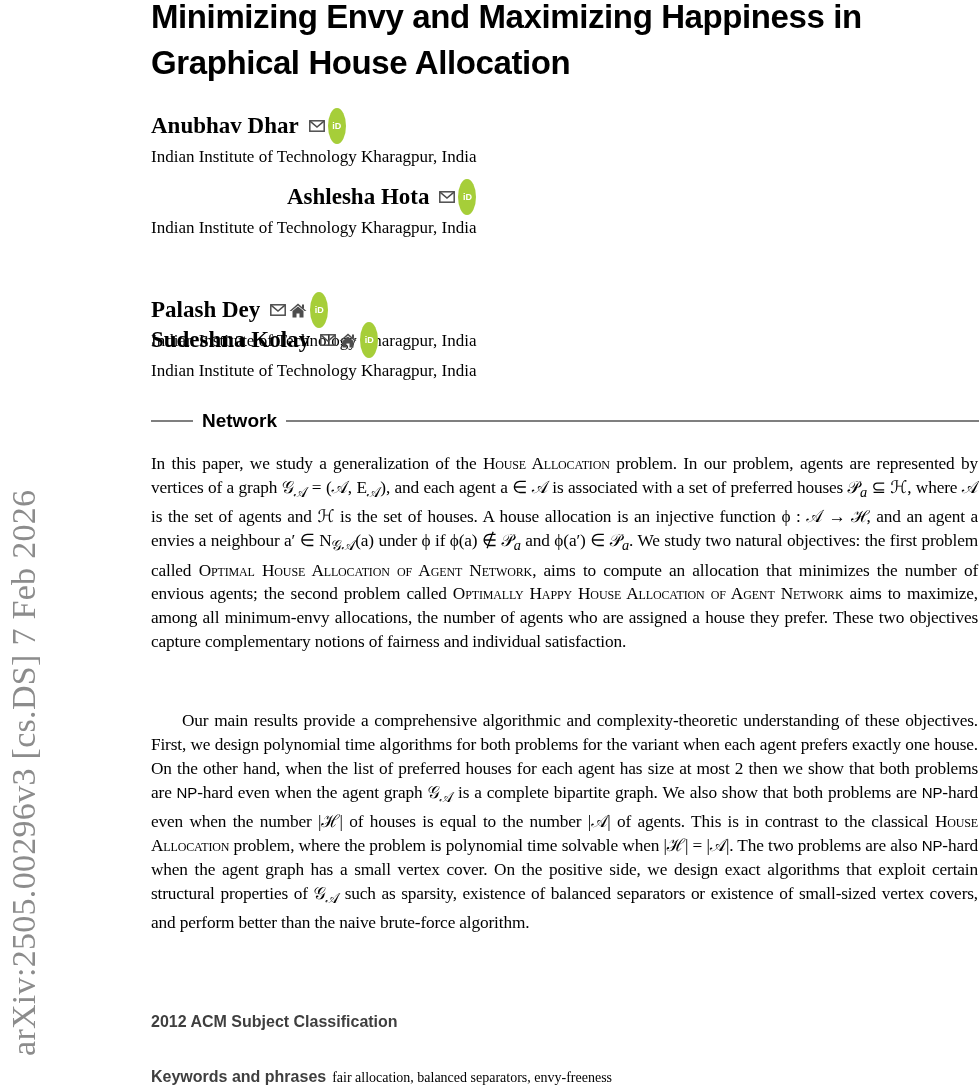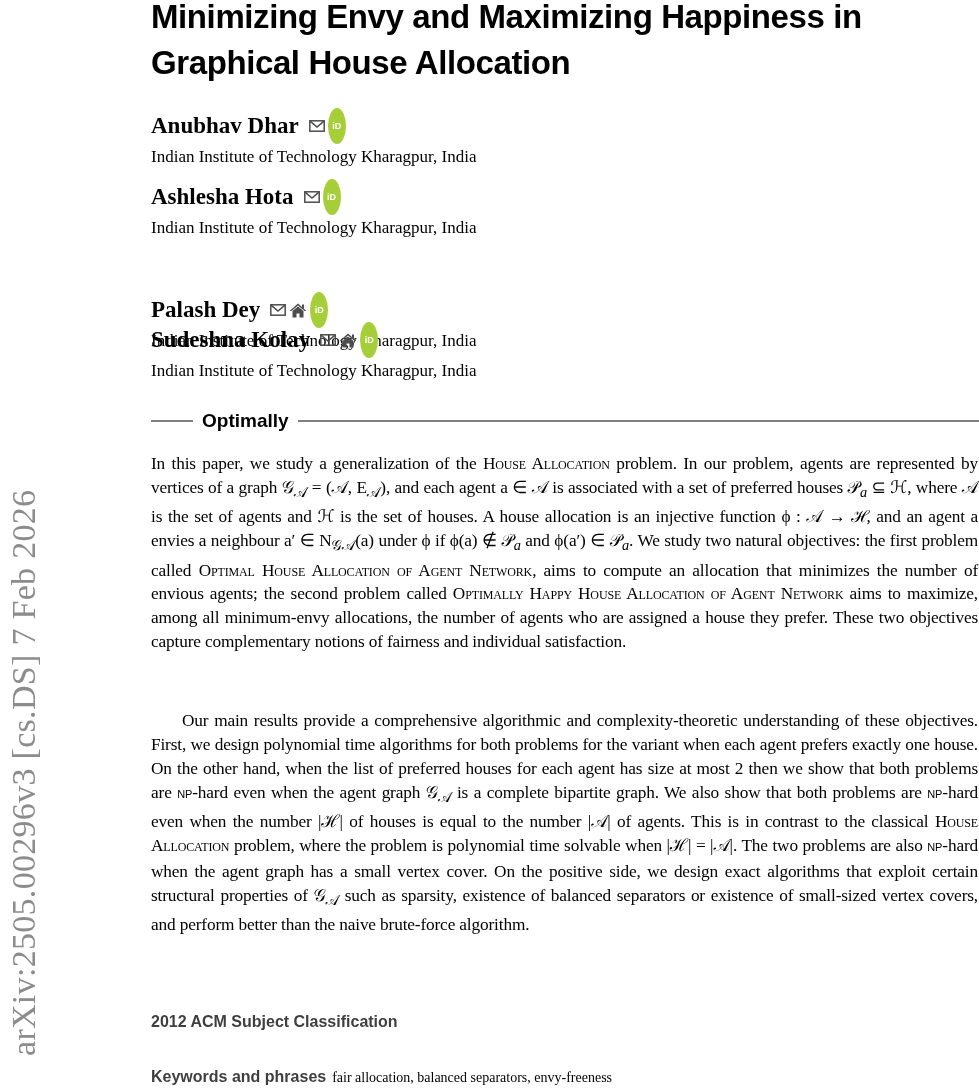--- a/index.html
+++ b/index.html
@@ -38,21 +38,21 @@
 
   .para {
     position: absolute; left: 151px; width: 827px;
     font-family: "Liberation Serif", serif; font-size: 17.3px; line-height: 23.9px;
     text-align: justify; letter-spacing: -0.15px;
   }
   .para p { margin: 0; }
   .indent { text-indent: 31px; }
   .sc { font-variant: small-caps; }
   .m { font-style: italic; }
-  .np { font-family: "Liberation Sans", sans-serif; font-size: 11px; }
+  .np { font-family: "Liberation Sans", sans-serif; font-size: 15px; }
 
   .meta-label { font-family: "Liberation Sans", sans-serif; font-weight: bold; font-size: 16px; color: #3f3f3f; }
   .acm { position: absolute; left: 151px; top: 1013px; }
   .kw { position: absolute; left: 151px; top: 1067px; font-size: 17px; white-space: nowrap; }
   .kw .val { font-family: "Liberation Serif", serif; font-size: 14px; margin-left: 6px; }
 </style>
 </head>
 <body>
 
 <div class="arxiv-stamp">arXiv:2505.00296v3  [cs.DS]  7 Feb 2026</div>
@@ -66,21 +66,21 @@
       <svg class="ic-mail" viewBox="0 0 16 12">
           <rect x="0.8" y="0.8" width="14.4" height="10.4" fill="none" stroke="#4d4d4d" stroke-width="1.5"></rect>
           <polyline points="1,1.2 8,7 15,1.2" fill="none" stroke="#4d4d4d" stroke-width="1.5"></polyline>
         </svg>
       <span class="ic-orcid">iD</span>
     </span>
   </div>
   <div class="author-aff">Indian Institute of Technology Kharagpur, India</div>
 </div>
 
-<div class="author" style="top:179px;">
+<div class="author" style="top:179px;text-align:right;">
   <div class="author-name">
     <span>Ashlesha Hota</span>
     <span class="icons">
       <svg class="ic-mail" viewBox="0 0 16 12">
           <rect x="0.8" y="0.8" width="14.4" height="10.4" fill="none" stroke="#4d4d4d" stroke-width="1.5"></rect>
           <polyline points="1,1.2 8,7 15,1.2" fill="none" stroke="#4d4d4d" stroke-width="1.5"></polyline>
         </svg>
       <span class="ic-orcid">iD</span>
     </span>
   </div>
@@ -120,21 +120,21 @@
           <rect x="13" y="1.5" width="2" height="4" fill="#4d4d4d"></rect>
         </svg>
       <span class="ic-orcid">iD</span>
     </span>
   </div>
   <div class="author-aff">Indian Institute of Technology Kharagpur, India</div>
 </div>
 
 <div class="abstract-head">
   <div class="rule-l"></div>
-  <span class="label">Optimally</span>
+  <span class="label">Network</span>
   <div class="rule-r"></div>
 </div>
 
 <div class="para" style="top:452px;">
   <p><span>In this paper, we study a generalization of the </span><span class="sc">House Allocation</span><span> problem. In our problem, agents are represented by vertices of a graph 𝒢</span><sub>𝒜</sub><span> = (𝒜, E</span><sub>𝒜</sub><span>), and each agent a ∈ 𝒜 is associated with a set of preferred houses 𝒫</span><sub class="m">a</sub><span> ⊆ ℋ, where 𝒜 is the set of agents and ℋ is the set of houses. A house allocation is an injective function ϕ : 𝒜 → ℋ, and an agent a envies a neighbour a′ ∈ N</span><sub>𝒢𝒜</sub><span>(a) under ϕ if ϕ(a) ∉ 𝒫</span><sub class="m">a</sub><span> and ϕ(a′) ∈ 𝒫</span><sub class="m">a</sub><span>. We study two natural objectives: the first problem called </span><span class="sc">Optimal House Allocation of Agent Network</span><span>, aims to compute an allocation that minimizes the number of envious agents; the second problem called </span><span class="sc">Optimally Happy House Allocation of Agent Network</span><span> aims to maximize, among all minimum-envy allocations, the number of agents who are assigned a house they prefer.  These two objectives capture complementary notions of fairness and individual satisfaction.</span></p>
 </div>
 
 <div class="para" style="top:709px;">
   <p class="indent"><span>Our main results provide a comprehensive algorithmic and complexity-theoretic understanding of these objectives. First, we design polynomial time algorithms for both problems for the variant when each agent prefers exactly one house. On the other hand, when the list of preferred houses for each agent has size at most 2 then we show that both problems are </span><span class="np">NP</span><span>-hard even when the agent graph 𝒢</span><sub>𝒜</sub><span> is a complete bipartite graph. We also show that both problems are </span><span class="np">NP</span><span>-hard even when the number |ℋ| of houses is equal to the number |𝒜| of agents. This is in contrast to the classical </span><span class="sc">House Allocation</span><span> problem, where the problem is polynomial time solvable when |ℋ| = |𝒜|. The two problems are also </span><span class="np">NP</span><span>-hard when the agent graph has a small vertex cover. On the positive side, we design exact algorithms that exploit certain structural properties of 𝒢</span><sub>𝒜</sub><span> such as sparsity, existence of balanced separators or existence of small-sized vertex covers, and perform better than the naive brute-force algorithm.</span></p>
 </div>

